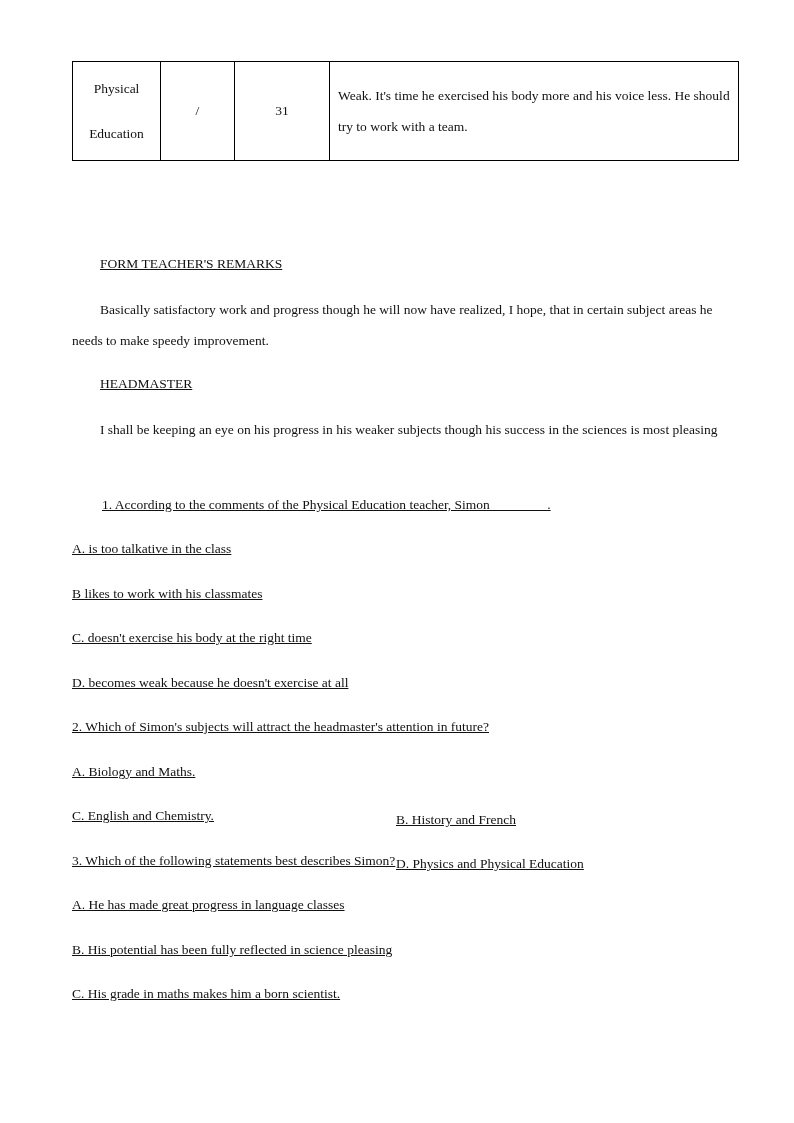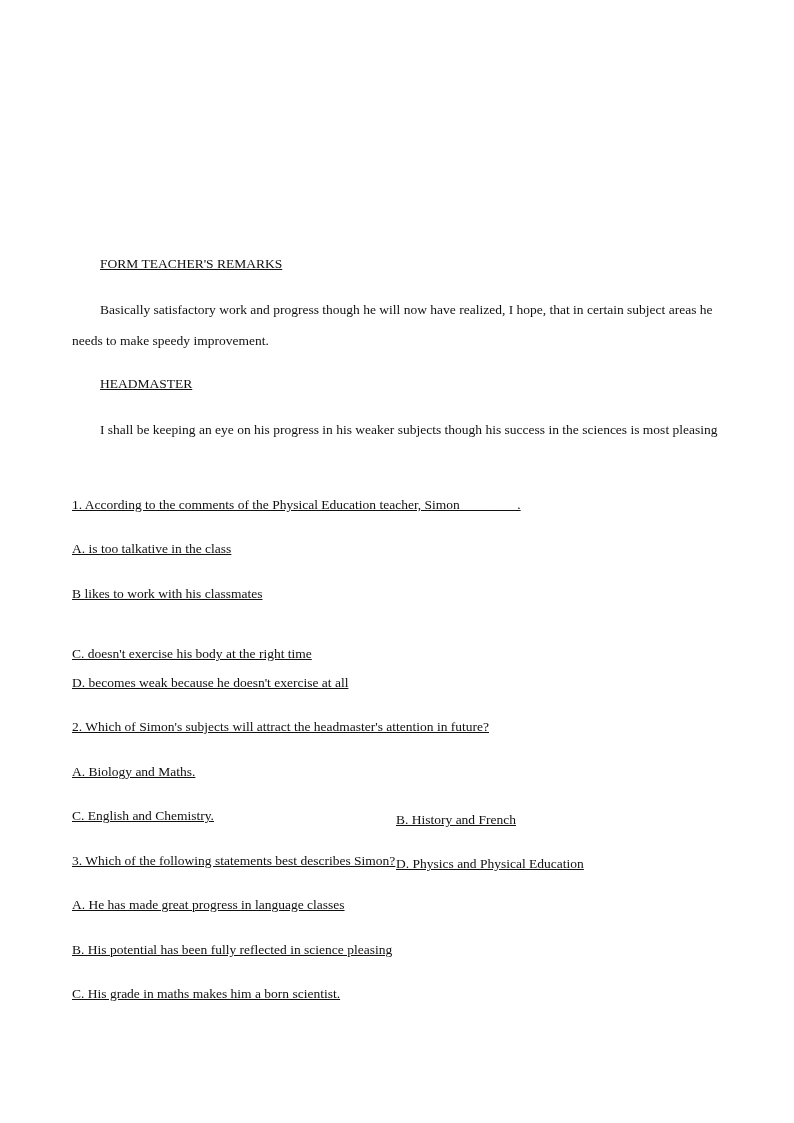--- a/index.html
+++ b/index.html
@@ -17,33 +17,42 @@
   .line { position: absolute; left: 72px; white-space: nowrap; text-decoration: underline; }
   .indent { left: 100px; }
   .para { position: absolute; left: 72px; width: 660px; text-indent: 28px; line-height: 31px; }
   .col2 { left: 396px; margin-top: 48px; }
 </style>
 </head>
 <body>
 
 <table class="report-table">
   <tbody>
+  <tr class="row2">
+    <td class="c-subj subj-two">
+      <div>Physical</div>
+      <div>Education</div>
+    </td>
+    <td class="c-s1">/</td>
+    <td class="c-s2">31</td>
+    <td class="c-comm">Weak. It's time he exercised his body more and his voice less. He should try to work with a team.</td>
+  </tr>
 </tbody>
   </table>
 
 <div class="line indent" style="top:256px;">FORM TEACHER'S  REMARKS</div>
 <div class="para" style="top:294px;">Basically  satisfactory work and progress though he will now have realized,  I hope, that in certain subject areas he needs to make speedy improvement.</div>
 
 <div class="line indent" style="top:376px;">HEADMASTER</div>
 <div class="para" style="top:414px;">I shall be keeping an eye on his progress in his weaker subjects though his success in the sciences is most pleasing</div>
 
-<div class="line" style="top:497px;">1. According to the comments of the Physical Education teacher, Simon ________.</div>
+<div class="line" style="top:497px;margin-left:30px;">1. According to the comments of the Physical Education teacher, Simon ________.</div>
 <div class="line" style="top:541px;">A. is too talkative in the class</div>
 <div class="line" style="top:586px;">B likes to work with his classmates</div>
-<div class="line" style="top:646px;">C. doesn't exercise his body at the right time</div>
+<div class="line" style="top:630px;">C. doesn't exercise his body at the right time</div>
 <div class="line" style="top:675px;">D. becomes weak because he doesn't exercise at all</div>
 
 <div class="line" style="top:719px;">2. Which of Simon's subjects will attract the headmaster's attention in future?</div>
 <div class="line" style="top:764px;">A. Biology  and Maths.</div>
 <div class="line col2" style="top:764px;">B. History and French</div>
 <div class="line" style="top:808px;">C. English and Chemistry.</div>
 <div class="line col2" style="top:808px;text-align:center;">D. Physics and Physical Education</div>
 
 <div class="line" style="top:853px;">3. Which of the following statements best describes Simon?</div>
 <div class="line" style="top:897px;">A. He has made great progress in language classes</div>

